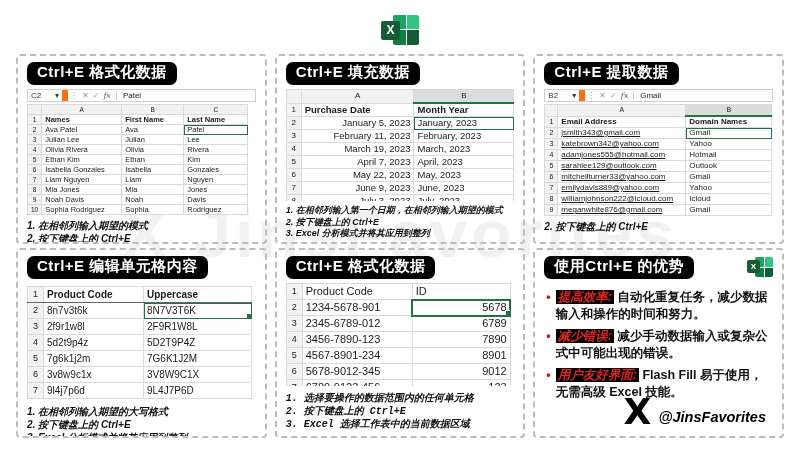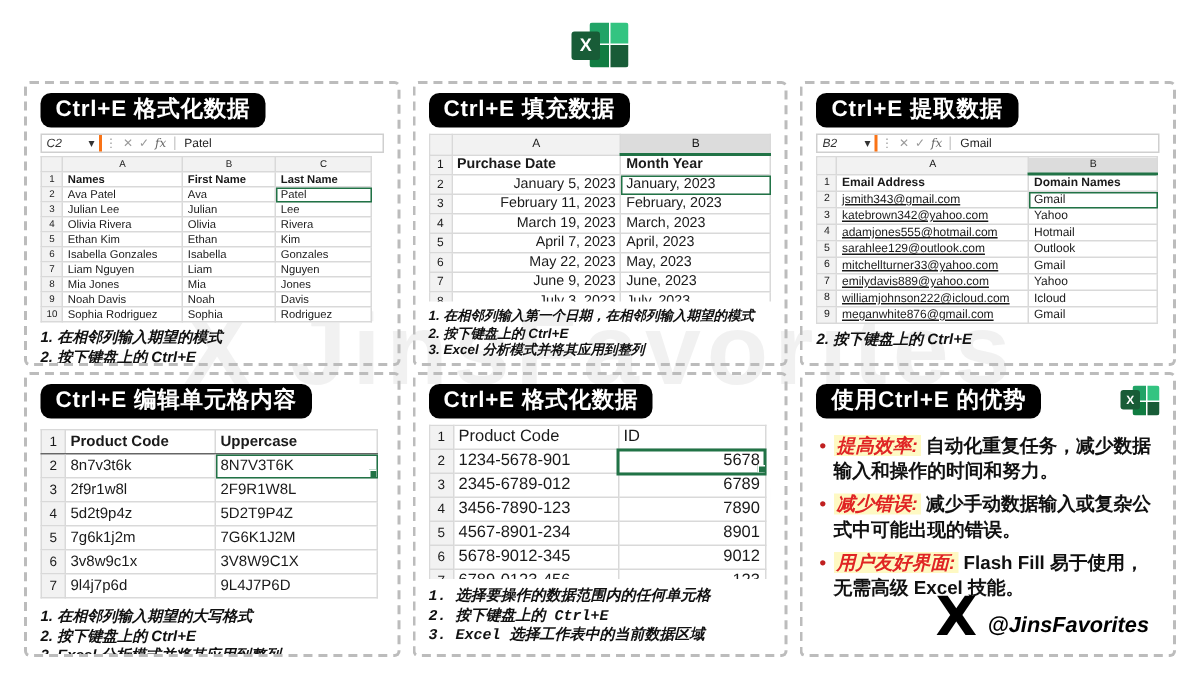--- a/index.html
+++ b/index.html
@@ -27,21 +27,21 @@
            gap:4px 8px; padding:0 16px 8px 16px; height:392px; position:relative; z-index:2; }
   .panel { border:2px dashed #bcbcbc; border-radius:4px; padding:6px 9px; overflow:hidden; position:relative; }
   .p-badge { display:inline-block; background:#000000; color:#fff; font-weight:bold; font-size:15px;
              padding:1px 10px 3px; border-radius:7px; letter-spacing:0.5px; margin-bottom:4px; white-space:nowrap; }
   .steps { margin-top:4px; font-weight:bold; font-style:italic; font-size:10px; color:#111; line-height:1.3; }
   .steps--tight { font-size:9px; }
   
   .fbar { display:flex; align-items:center; border:1px solid #cfcfcf; background:#fff; height:13px;
           font-size:8px; color:#555; margin-bottom:2px; }
   .namebox { width:40px; display:flex; justify-content:space-between; align-items:center; padding:0 3px;
-             border-right:2px solid #f97316; height:100%; color:#333;font-style:italic; }
+             border-right:6px solid #f97316; height:100%; color:#333; }
   .fbtn { color:#9a9a9a; margin:0 2px; }
   .fx { font-style:italic; font-family:"DejaVu Serif", serif; color:#666; margin:0 2px; }
   .fbar-val { border-left:1px solid #cfcfcf; margin-left:3px; padding-left:6px; color:#222; }
   
   .sheet { border-collapse:collapse; table-layout:fixed; background:#fff; width:auto; }
   .sheet td { border:1px solid #d9d9d9; padding:0 3px; overflow:hidden; white-space:nowrap; color:#1a1a1a; }
   .rn,.ch { background:#f2f2f2; color:#555; text-align:center; font-weight:normal; }
   .ch-hl { background:#dcdcdc; border-bottom:2px solid #217346 !important; }
   .b { font-weight:bold; }
   .right { text-align:right; }
@@ -67,21 +67,21 @@
   .clip5 { height:103px; overflow:hidden; position:relative; }
   .fficon { position:absolute; left:228px; top:40px; width:14px; height:13px; background:#fff;
             border:1px solid #9a9a9a; border-radius:2px; display:flex; align-items:center; justify-content:center;
             font-size:8px; box-shadow:1px 1px 1px rgba(0,0,0,.2); color:#e08a00; }
   .sheetwrap { position:relative; }
   
   .p6-head { display:flex; align-items:flex-start; justify-content:space-between; }
   .benefits { margin-top:6px; }
   .benefit { display:flex; font-size:12.5px; font-weight:bold; line-height:1.32; margin-bottom:6px; }
   .bullet { color:#c02020; margin:0 5px 0 2px; flex:none; }
-  .b-label { color:#e02424; font-style:italic; background:#fef9c3; padding:0 2px; }
+  .b-label { color:#e02424; font-style:italic; background:#000000; padding:0 2px; }
   .b-text { color:#111; }
   .benefit-body { flex:1; }
   .handle { position:absolute; right:16px; bottom:8px; display:flex; align-items:flex-end; gap:7px; }
   .x-glyph { font-size:36px; font-weight:900; color:#000; line-height:0.9; font-family:"DejaVu Sans", sans-serif; }
   .handle-text { font-size:14.5px; font-weight:bold; font-style:italic; color:#000; padding-bottom:3px; }
   
   .watermark { position:absolute; left:0; top:195px; width:100%; text-align:center; z-index:1;
                font-size:67px; font-weight:900; color:rgba(120,120,120,0.10);
                pointer-events:none; letter-spacing:4px; white-space:nowrap; }
 </style>

